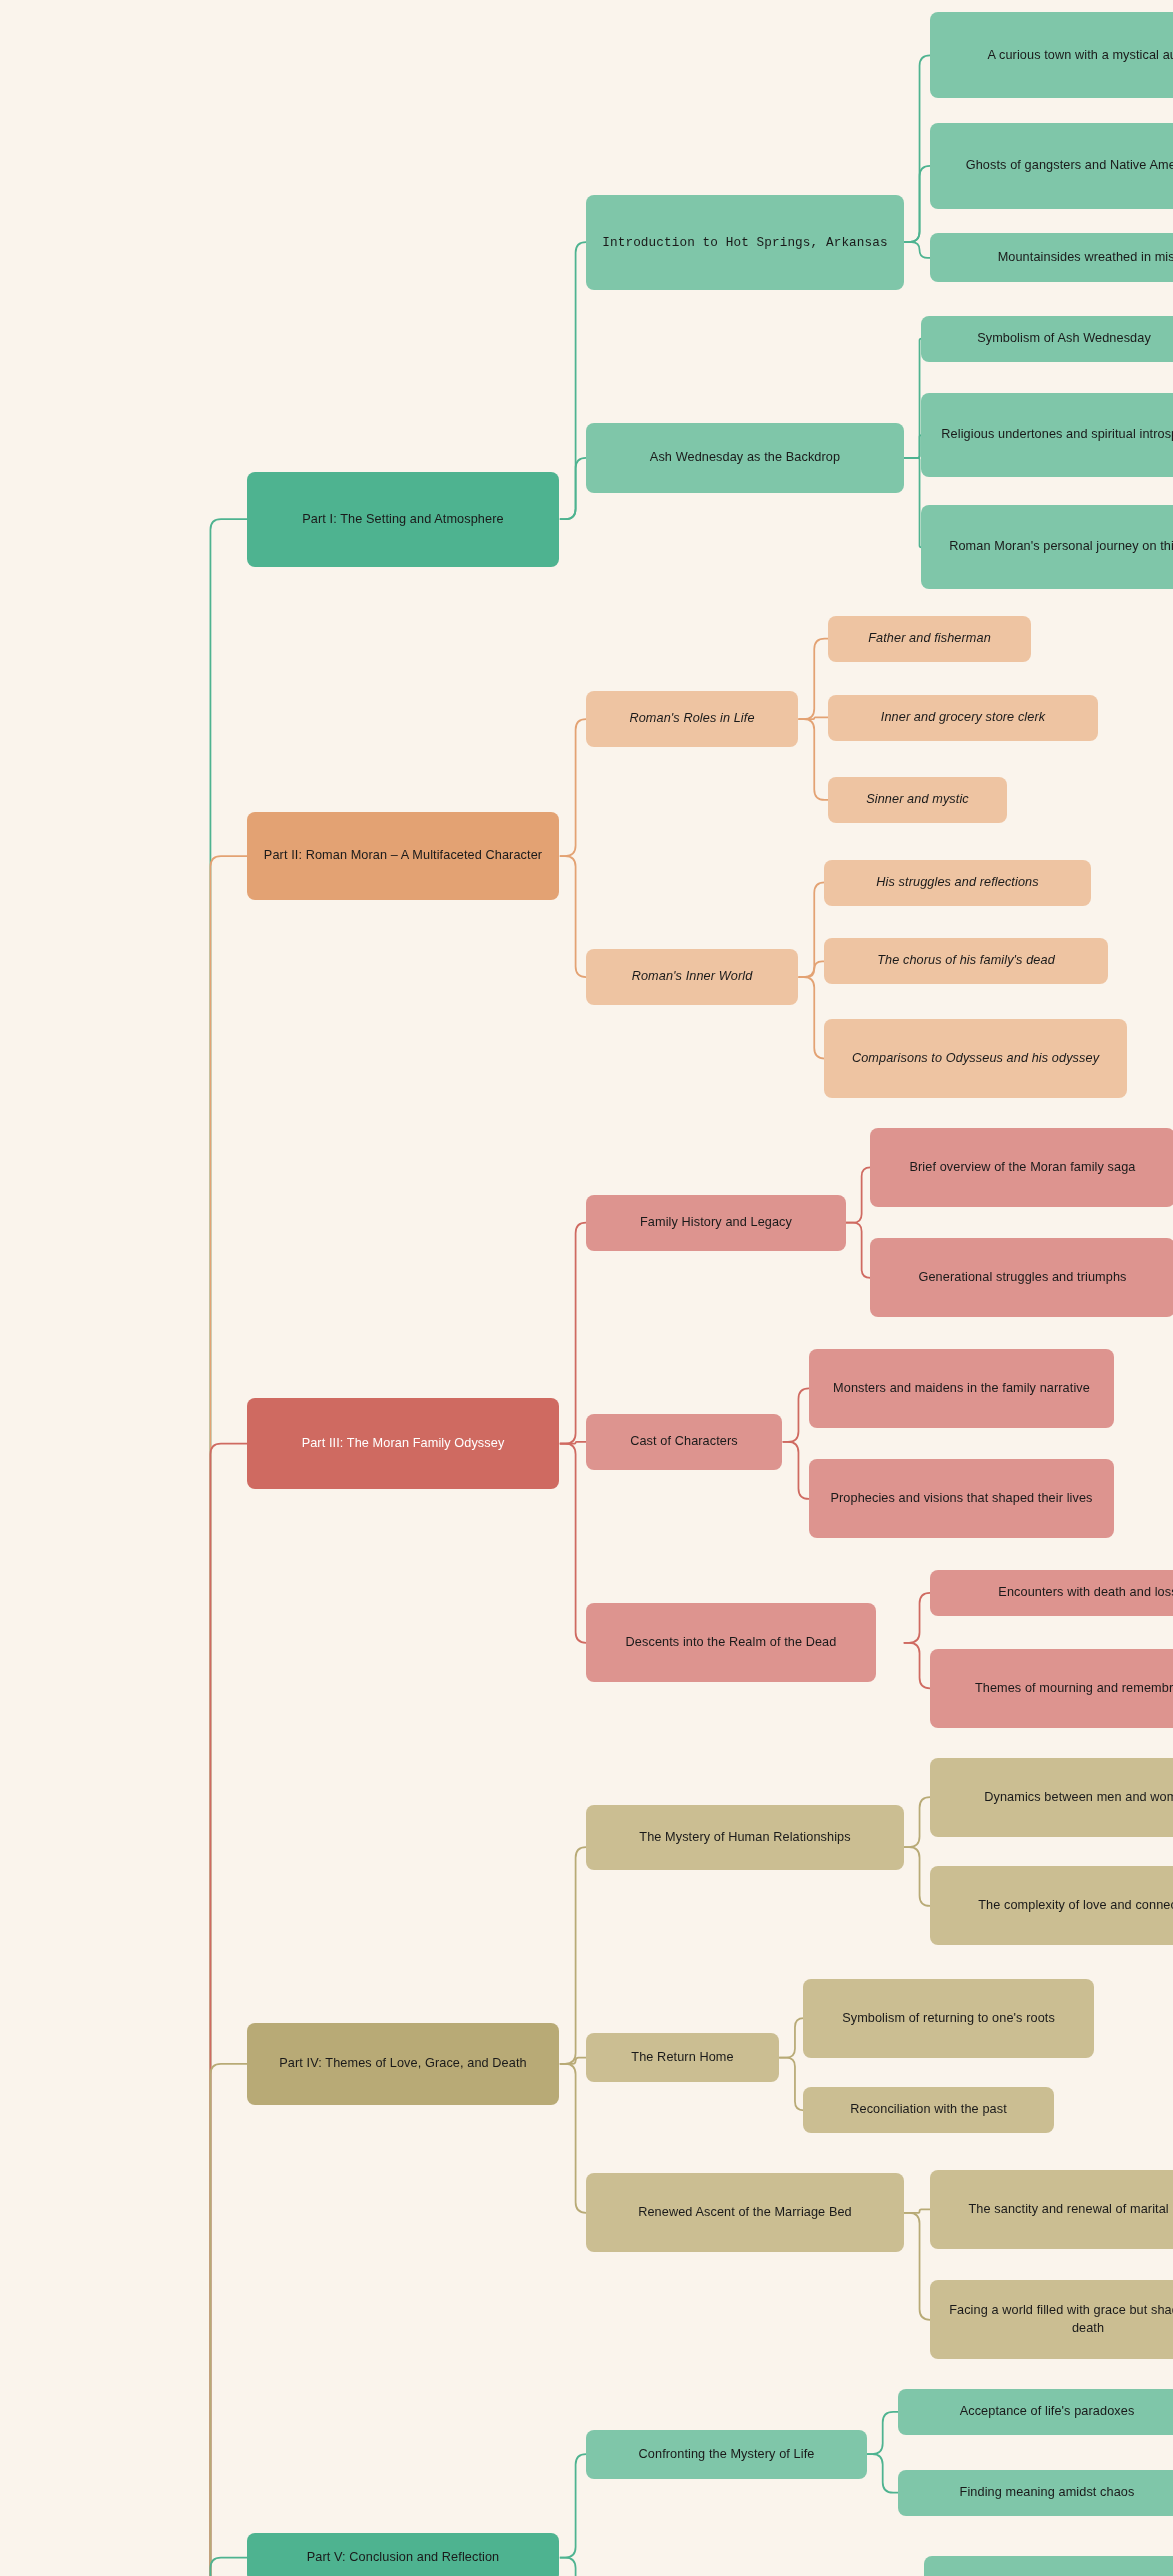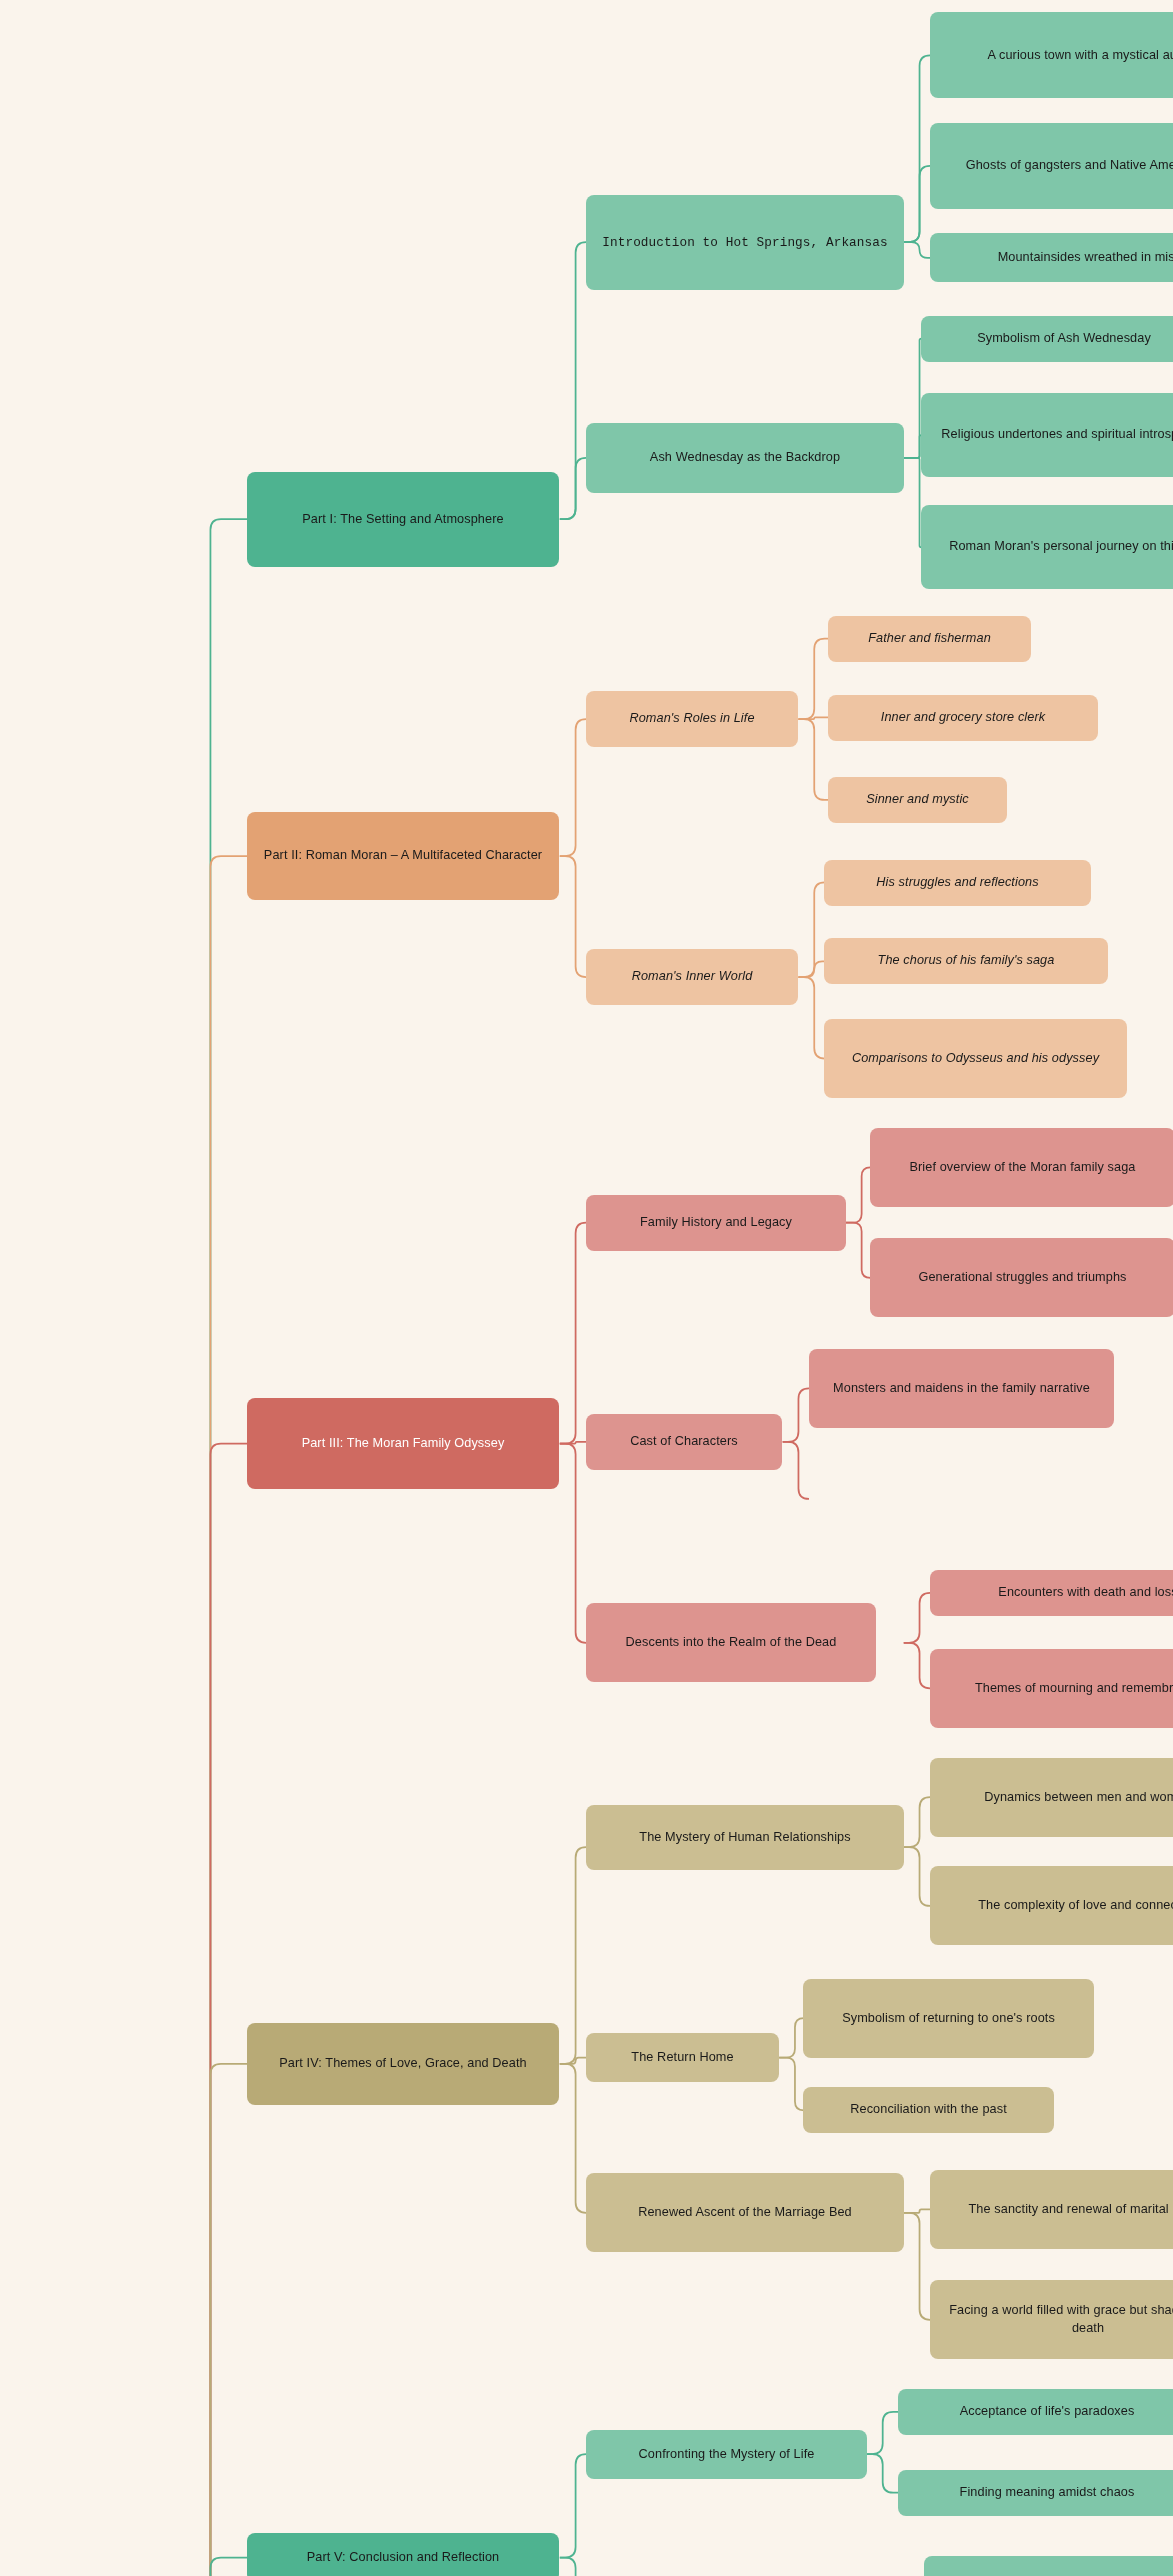--- a/index.html
+++ b/index.html
@@ -112,28 +112,29 @@
     <div class="node l2-green" style="left: 921px; top: 316px; width: 286px; height: 46px;">Symbolism of Ash Wednesday</div>
     <div class="node l2-green" style="left: 921px; top: 393px; width: 312px; height: 84px;">Religious undertones and spiritual introspection</div>
     <div class="node l2-green" style="left: 921px; top: 505px; width: 312px; height: 84px;">Roman Moran's personal journey on this day</div>
     <div class="node l1-orange" style="left: 247px; top: 812px; width: 312px; height: 88px;">Part II: Roman Moran – A Multifaceted Character</div>
     <div class="node l2-orange" style="left: 586px; top: 691px; width: 212px; height: 56px;">Roman's Roles in Life</div>
     <div class="node l2-orange" style="left: 828px; top: 616px; width: 203px; height: 46px;">Father and fisherman</div>
     <div class="node l2-orange" style="left: 828px; top: 695px; width: 270px; height: 46px;">Inner and grocery store clerk</div>
     <div class="node l2-orange" style="left: 828px; top: 777px; width: 179px; height: 46px;">Sinner and mystic</div>
     <div class="node l2-orange" style="left: 586px; top: 949px; width: 212px; height: 56px;">Roman's Inner World</div>
     <div class="node l2-orange" style="left: 824px; top: 860px; width: 267px; height: 46px;">His struggles and reflections</div>
-    <div class="node l2-orange" style="left: 824px; top: 938px; width: 284px; height: 46px;">The chorus of his family's saga</div>
+    <div class="node l2-orange" style="left: 824px; top: 938px; width: 284px; height: 46px;">The chorus of his family's dead</div>
     <div class="node l1-red" style="left: 247px; top: 1398px; width: 312px; height: 91px;">Part III: The Moran Family Odyssey</div>
     <div class="node l2-orange" style="left: 824px; top: 1019px; width: 303px; height: 79px;">Comparisons to Odysseus and his odyssey</div>
     <div class="node l2-red" style="left: 586px; top: 1195px; width: 260px; height: 56px;">Family History and Legacy</div>
     <div class="node l2-red" style="left: 870px; top: 1128px; width: 305px; height: 79px;">Brief overview of the Moran family saga</div>
     <div class="node l2-red" style="left: 870px; top: 1238px; width: 305px; height: 79px;">Generational struggles and triumphs</div>
     <div class="node l2-red" style="left: 586px; top: 1414px; width: 196px; height: 56px;">Cast of Characters</div>
     <div class="node l2-red" style="left: 809px; top: 1349px; width: 305px; height: 79px;">Monsters and maidens in the family narrative</div>
+    <div class="node l2-red" style="left: 809px; top: 1459px; width: 305px; height: 79px;">Prophecies and visions that shaped their lives</div>
     <div class="node l2-red" style="left: 586px; top: 1603px; width: 290px; height: 79px;">Descents into the Realm of the Dead</div>
     <div class="node l2-red" style="left: 930px; top: 1570px; width: 316px; height: 46px;">Encounters with death and loss</div>
     <div class="node l2-red" style="left: 930px; top: 1649px; width: 316px; height: 79px;">Themes of mourning and remembrance</div>
     <div class="node l1-olive" style="left: 247px; top: 2023px; width: 312px; height: 82px;">Part IV: Themes of Love, Grace, and Death</div>
     <div class="node l2-olive" style="left: 586px; top: 1805px; width: 318px; height: 65px;">The Mystery of Human Relationships</div>
     <div class="node l2-olive" style="left: 930px; top: 1758px; width: 316px; height: 79px;">Dynamics between men and women</div>
     <div class="node l2-olive" style="left: 930px; top: 1866px; width: 316px; height: 79px;">The complexity of love and connection</div>
     <div class="node l2-olive" style="left: 586px; top: 2033px; width: 193px; height: 49px;">The Return Home</div>
     <div class="node l2-olive" style="left: 803px; top: 1979px; width: 291px; height: 79px;">Symbolism of returning to one's roots</div>
     <div class="node l2-olive" style="left: 803px; top: 2087px; width: 251px; height: 46px;">Reconciliation with the past</div>

